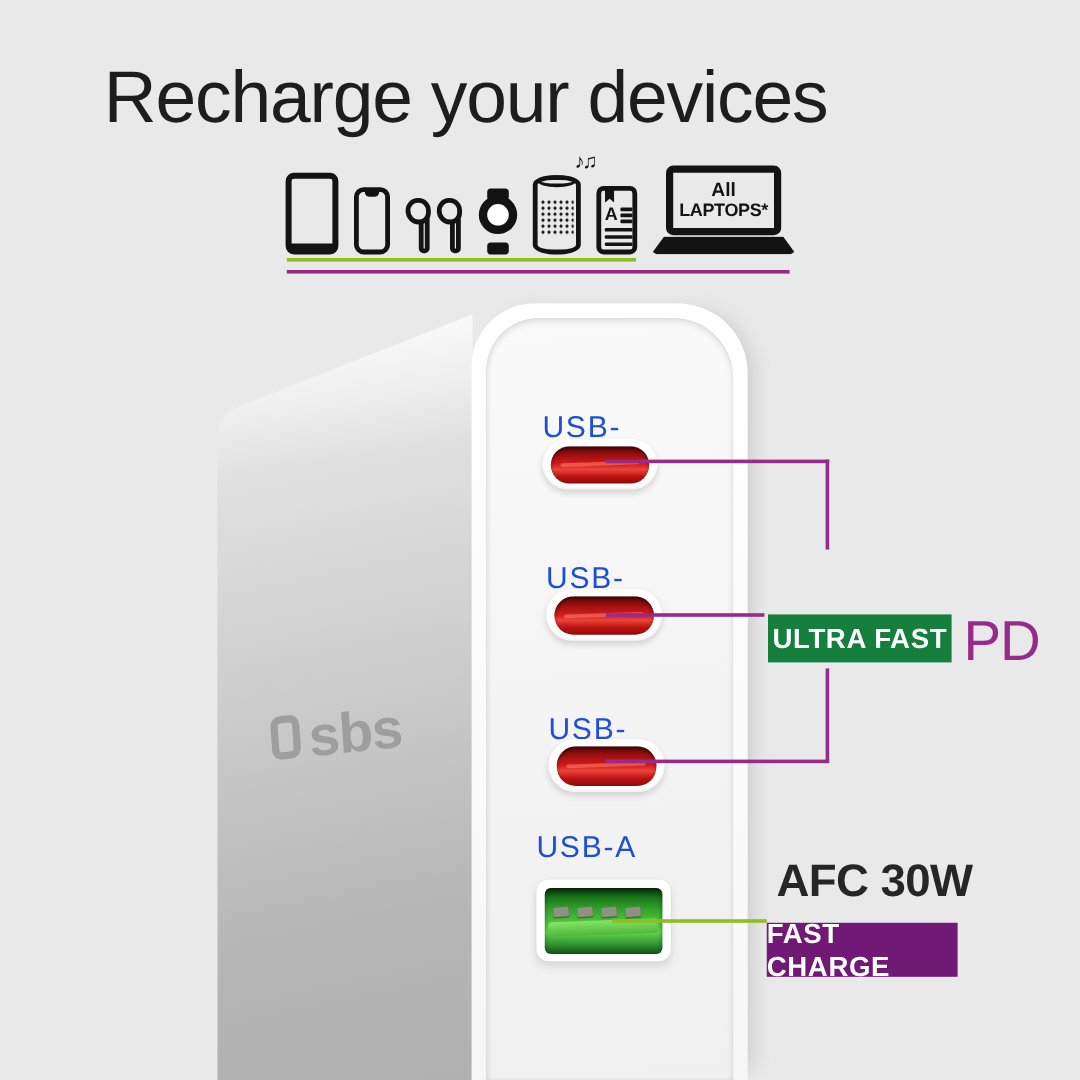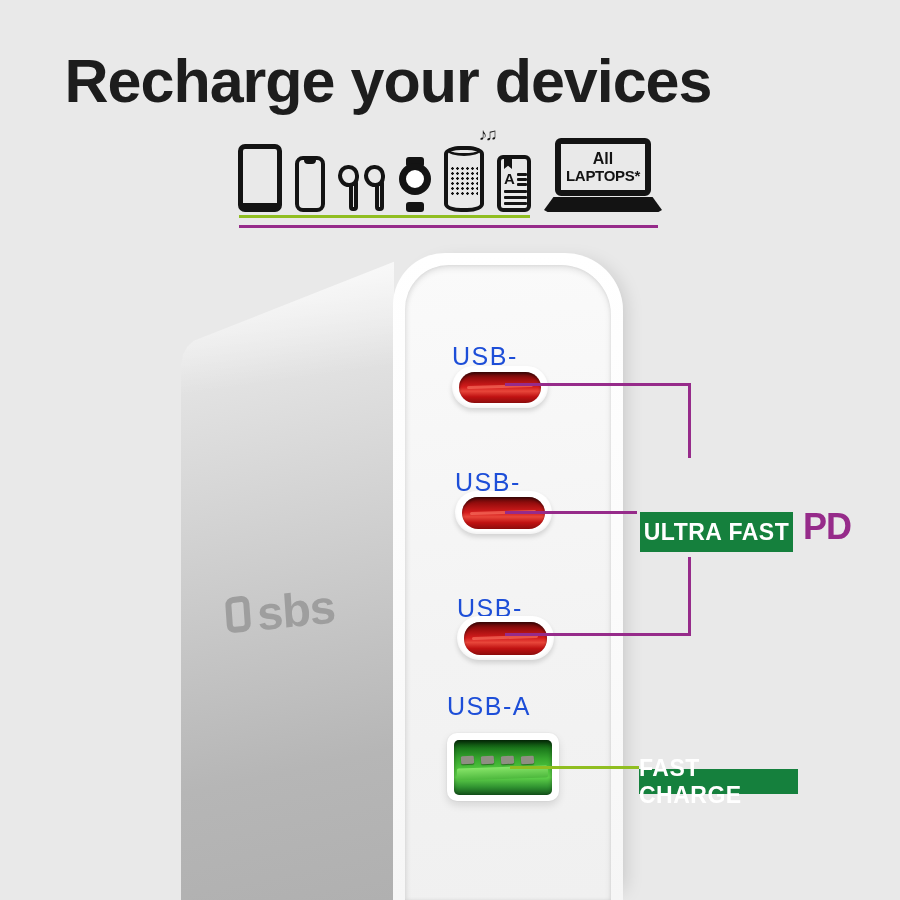--- a/index.html
+++ b/index.html
@@ -1,21 +1,21 @@
 <!DOCTYPE html>
 <html><head>
 <meta charset="utf-8">
 <style>
   html,body{margin:0;padding:0;}
   body{font-family:"Liberation Sans",sans-serif;background:#e9e9e9;}
   .stage{position:relative;width:900px;height:900px;background:#e9e9e9;overflow:hidden;}
 
   
   .title{position:absolute;top:46px;left:0;width:776px;text-align:center;
-         font-size:61px;font-weight:700;color:#1d1d1d;letter-spacing:-1px;}
+         font-size:61px;font-weight:400;color:#1d1d1d;letter-spacing:-1px;}
 
   
   .icon-strip{position:absolute;left:238px;top:126px;width:424px;height:86px;
               display:flex;align-items:flex-end;justify-content:space-between;}
   .ico{position:relative;box-sizing:border-box;flex:none;}
   .tablet{width:44px;height:68px;border:5px solid #131313;border-bottom-width:9px;border-radius:7px;}
   .phone{width:30px;height:56px;border:4px solid #131313;border-radius:8px;}
   .phone::after{content:"";position:absolute;top:-1px;left:50%;transform:translateX(-50%);
                 width:12px;height:5px;background:#131313;border-radius:0 0 4px 4px;}
   .earbuds{width:48px;height:47px;}
@@ -106,21 +106,21 @@
   
   .cline{position:absolute;}
   .cline.purple{height:3px;}
   .cline.vpurple{width:3px;}
   .cline.green{height:3px;}
 
   
   .co-title{position:absolute;font-size:38px;font-weight:700;color:#262626;letter-spacing:-0.5px;}
   .badge{position:absolute;display:flex;align-items:center;justify-content:center;
          color:#fff;font-size:23px;font-weight:700;letter-spacing:0.5px;}
-  .pd-tag{position:absolute;font-size:36px;font-weight:700;letter-spacing:-1px;}
+  .pd-tag{position:absolute;font-size:47px;font-weight:400;letter-spacing:-1px;}
 </style>
 </head>
 <body>
 
 <div class="stage">
 
   <div class="title">Recharge your devices</div>
 
   <div class="icon-strip">
     <div class="ico tablet"></div>
@@ -206,15 +206,16 @@
   <div class="cline vpurple" style="left:688px;top:383px;height:75px;background:#962b8a;"></div>
   <div class="cline purple" style="left:505px;top:511px;width:132px;background:#962b8a;"></div>
   <div class="cline vpurple" style="left:688px;top:557px;height:77px;background:#962b8a;"></div>
   <div class="cline purple" style="left:505px;top:633px;width:186px;background:#962b8a;"></div>
 
   <div class="cline green" style="left:510px;top:766px;width:129px;background:#90be21;"></div>
 
   <div class="badge" style="left:640px;top:512px;width:153px;height:40px;background:#15803d;">ULTRA FAST</div>
   <div class="pd-tag" style="left:803px;top:506px;color:#962b8a;">PD</div>
 
-  <div class="badge" style="left:639px;top:769px;width:159px;height:25px;background:#15803d;">FAST CHARGE</div>
+  <div class="co-title" style="left:647px;top:714px;">AFC 30W</div>
+  <div class="badge" style="left:639px;top:769px;width:159px;height:45px;background:#701a75;">FAST CHARGE</div>
 
 </div>
 
 </body></html>

